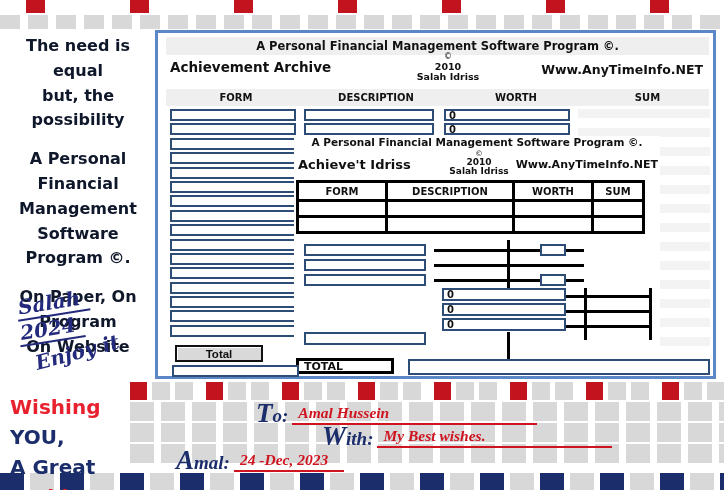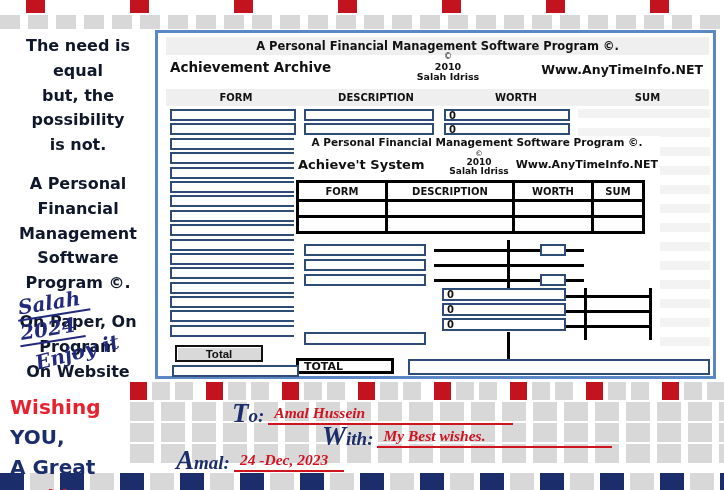--- a/index.html
+++ b/index.html
@@ -80,21 +80,21 @@
   .in-f{position:absolute;}
   .total-box{position:absolute;left:2px;top:222px;width:98px;height:16px;background:#fff;
     border:3px solid #000;box-sizing:border-box;font-weight:bold;font-size:11px;
     line-height:11px;padding-left:5px;color:#111;}
   
   .ded{position:absolute;font-family:"Liberation Serif",serif;font-style:italic;font-weight:bold;white-space:nowrap;}
   .ded-label{color:#1b2d6b;font-size:19px;display:inline-block;}
   .ded-label::first-letter{font-size:27px;}
   .ded-value{color:#cf1420;font-size:15.5px;display:inline-block;
     border-bottom:2px solid #cf1420;padding:0 4px 1px 6px;vertical-align:4px;}
-  .to-row{left:232px;top:398px;}
+  .to-row{left:256px;top:398px;}
   .with-row{left:322px;top:421px;}
   .date-row{left:176px;top:445px;}
   .vw-to{min-width:235px;}
   .vw-with{min-width:225px;}
   .vw-date{min-width:100px;}
 </style>
 </head>
 <body>
 
 <div class="page">
@@ -107,21 +107,20 @@
     <div class="chk-row1"></div>
     <div class="chk-row"></div>
     <div class="chk-row"></div>
     <div class="chk-row"></div>
   </div>
 
   <div class="sidebar">
     <div class="blue-block">
       <div>The need is equal</div>
       <div>but, the possibility</div>
-      <div>is not.</div>
     </div>
     <div class="blue-block">
       <div>A Personal Financial</div>
       <div>Management Software</div>
       <div>Program ©.</div>
     </div>
     <div class="blue-block">
       <div>On Paper, On Program</div>
       <div>On Website</div>
     </div>
@@ -183,21 +182,21 @@
         <div class="bfield"></div>
       </div>
 
       <div class="fcol worth-col">
         <div class="bfield zero">0</div>
         <div class="bfield zero">0</div>
       </div>
 
       <div class="inner-window">
         <div class="in-title">A Personal Financial Management Software Program ©.</div>
-        <div class="in-app">Achieve't System</div>
+        <div class="in-app">Achieve't Idriss</div>
         <div class="in-cred">
           <div class="c1">©</div>
           <div class="c2">2010</div>
           <div class="c3">Salah Idriss</div>
         </div>
         <div class="in-web">Www.AnyTimeInfo.NET</div>
 
         <table class="itable">
           <tbody>
               <tr class="ith">

